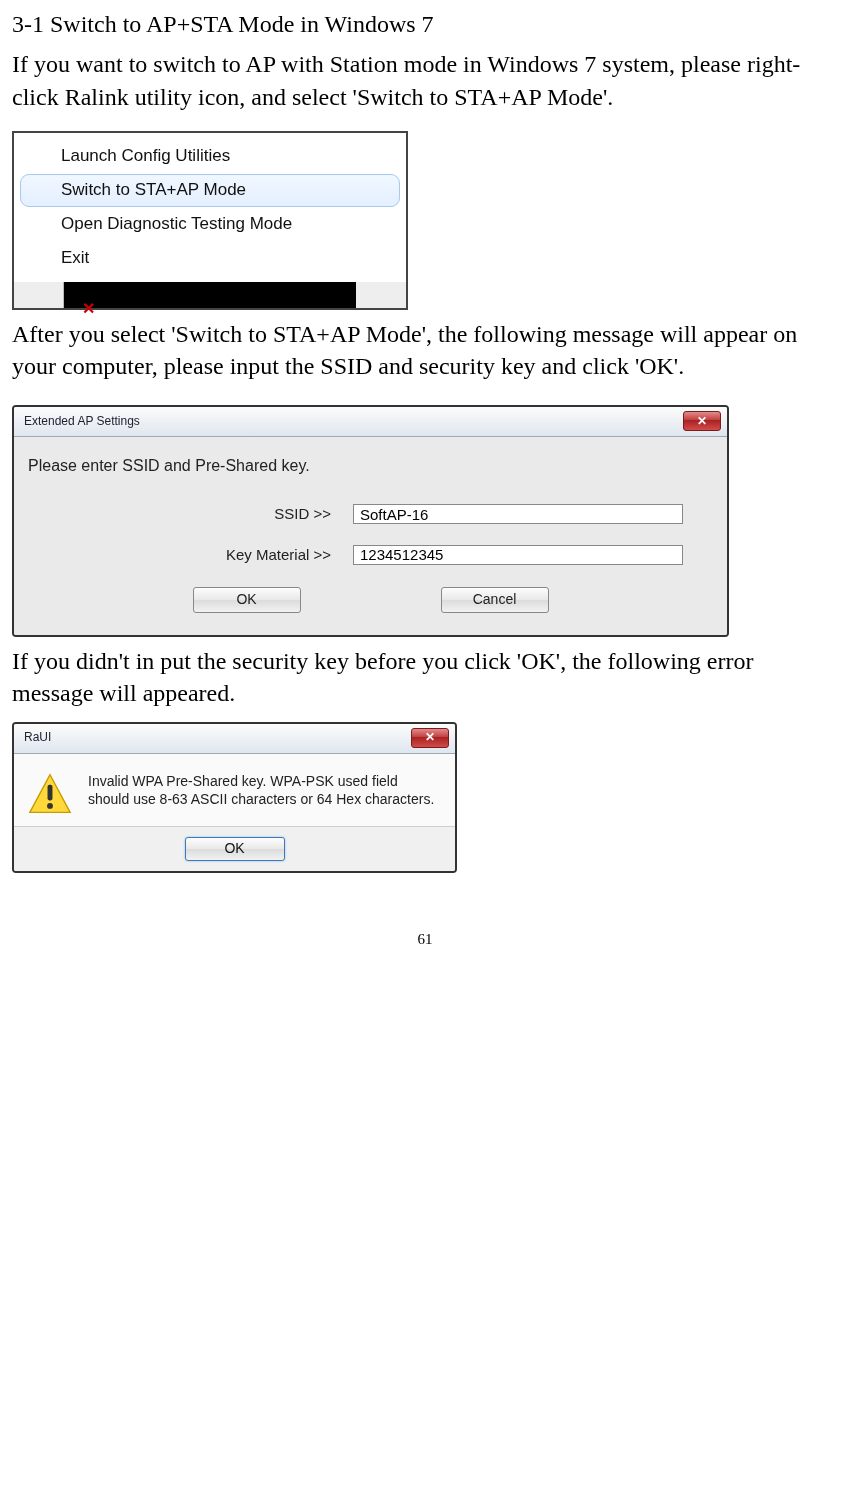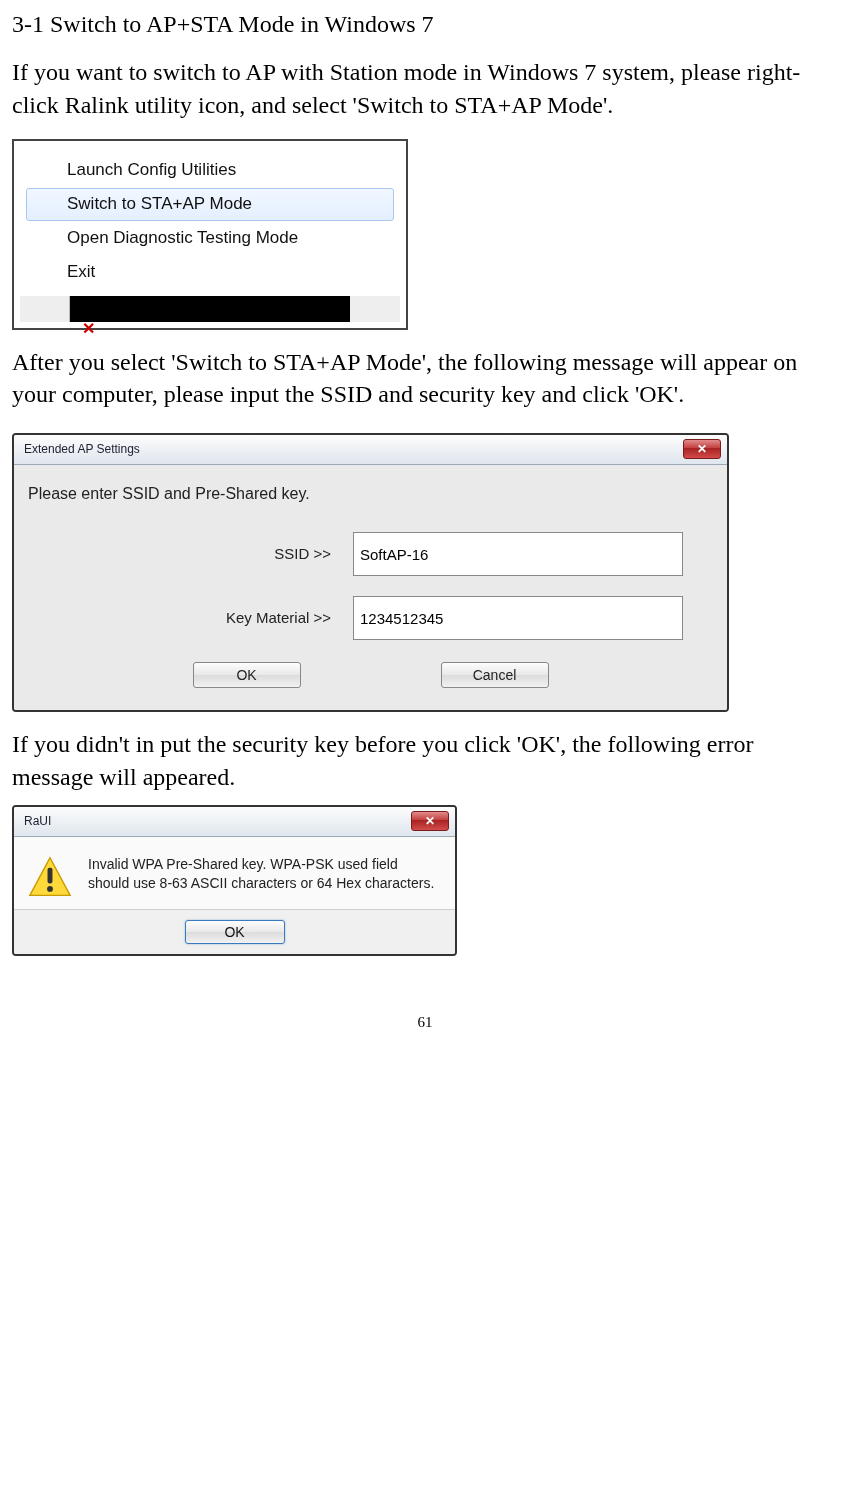--- a/index.html
+++ b/index.html
@@ -14,38 +14,38 @@
     line-height: 1.35;
   }
   .ui-font { font-family: "Segoe UI", Tahoma, Arial, sans-serif; }
 
   
   .menu-shot {
     margin-top: 18px;
     width: 396px;
     background: #fff;
     border: 2px solid #444;
-    padding: 6px;
+    padding: 0;
   }
   .menu-inner {
     padding: 6px 2px 6px 2px;
     background: #fff;
   }
   .menu-item {
     font-size: 17px;
     color: #111;
     padding: 4px 8px 4px 40px;
     margin: 1px 4px;
     border-radius: 2px;
     border: 1px solid transparent;
   }
   .menu-item.selected {
     background: linear-gradient(#f0f7ff,#e4efff);
     border: 1px solid #a8c8ef;
-    border-radius: 3px;
+    border-radius: 9px;
   }
   .menu-bottom {
     height: 26px;
     display: flex;
   }
   .menu-bottom-l { width: 50px; background: #eee; border-right: 1px solid #bbb;}
   .menu-bottom-mid { flex:1; background: #000; }
   .menu-bottom-r { width: 50px; background: #eee; }
   .tiny-x {
     color: #c00;
@@ -101,21 +101,21 @@
   }
   .form-label {
     width: 325px;
     text-align:right;
     font-size:15px;
     color:#222;
     padding-right:22px;
   }
   .text-input {
     width: 330px;
-    height: 44px;
+    height: 20px;
     border: 1px solid #888;
     background:#fff;
     font-family: "Segoe UI", Tahoma, Arial, sans-serif;
     font-size:15px;
     padding: 3px 6px;
   }
   .dlg1-buttons {
     display:flex;
     justify-content:center;
     gap: 140px;
@@ -167,21 +167,21 @@
     width:100px; height:24px;
     background: linear-gradient(#fdfdfd,#e9e9e9 48%,#dcdcdc 52%,#f2f2f2);
     border:1px solid #3a7bbf;
     border-radius:3px;
     font-size:14px;
     color:#111;
     display:flex; align-items:center; justify-content:center;
     box-shadow: 0 0 2px rgba(60,130,200,0.6);
   }
 
-  .para { margin: 16px 0 0 0; }
+  .para { margin: 8px 0 0 0; }
   .pagenum {
     text-align:center;
     font-size:15px;
     font-family:"Times New Roman", serif;
     margin-top: 56px;
   }
 </style>
 </head>
 <body>
 

